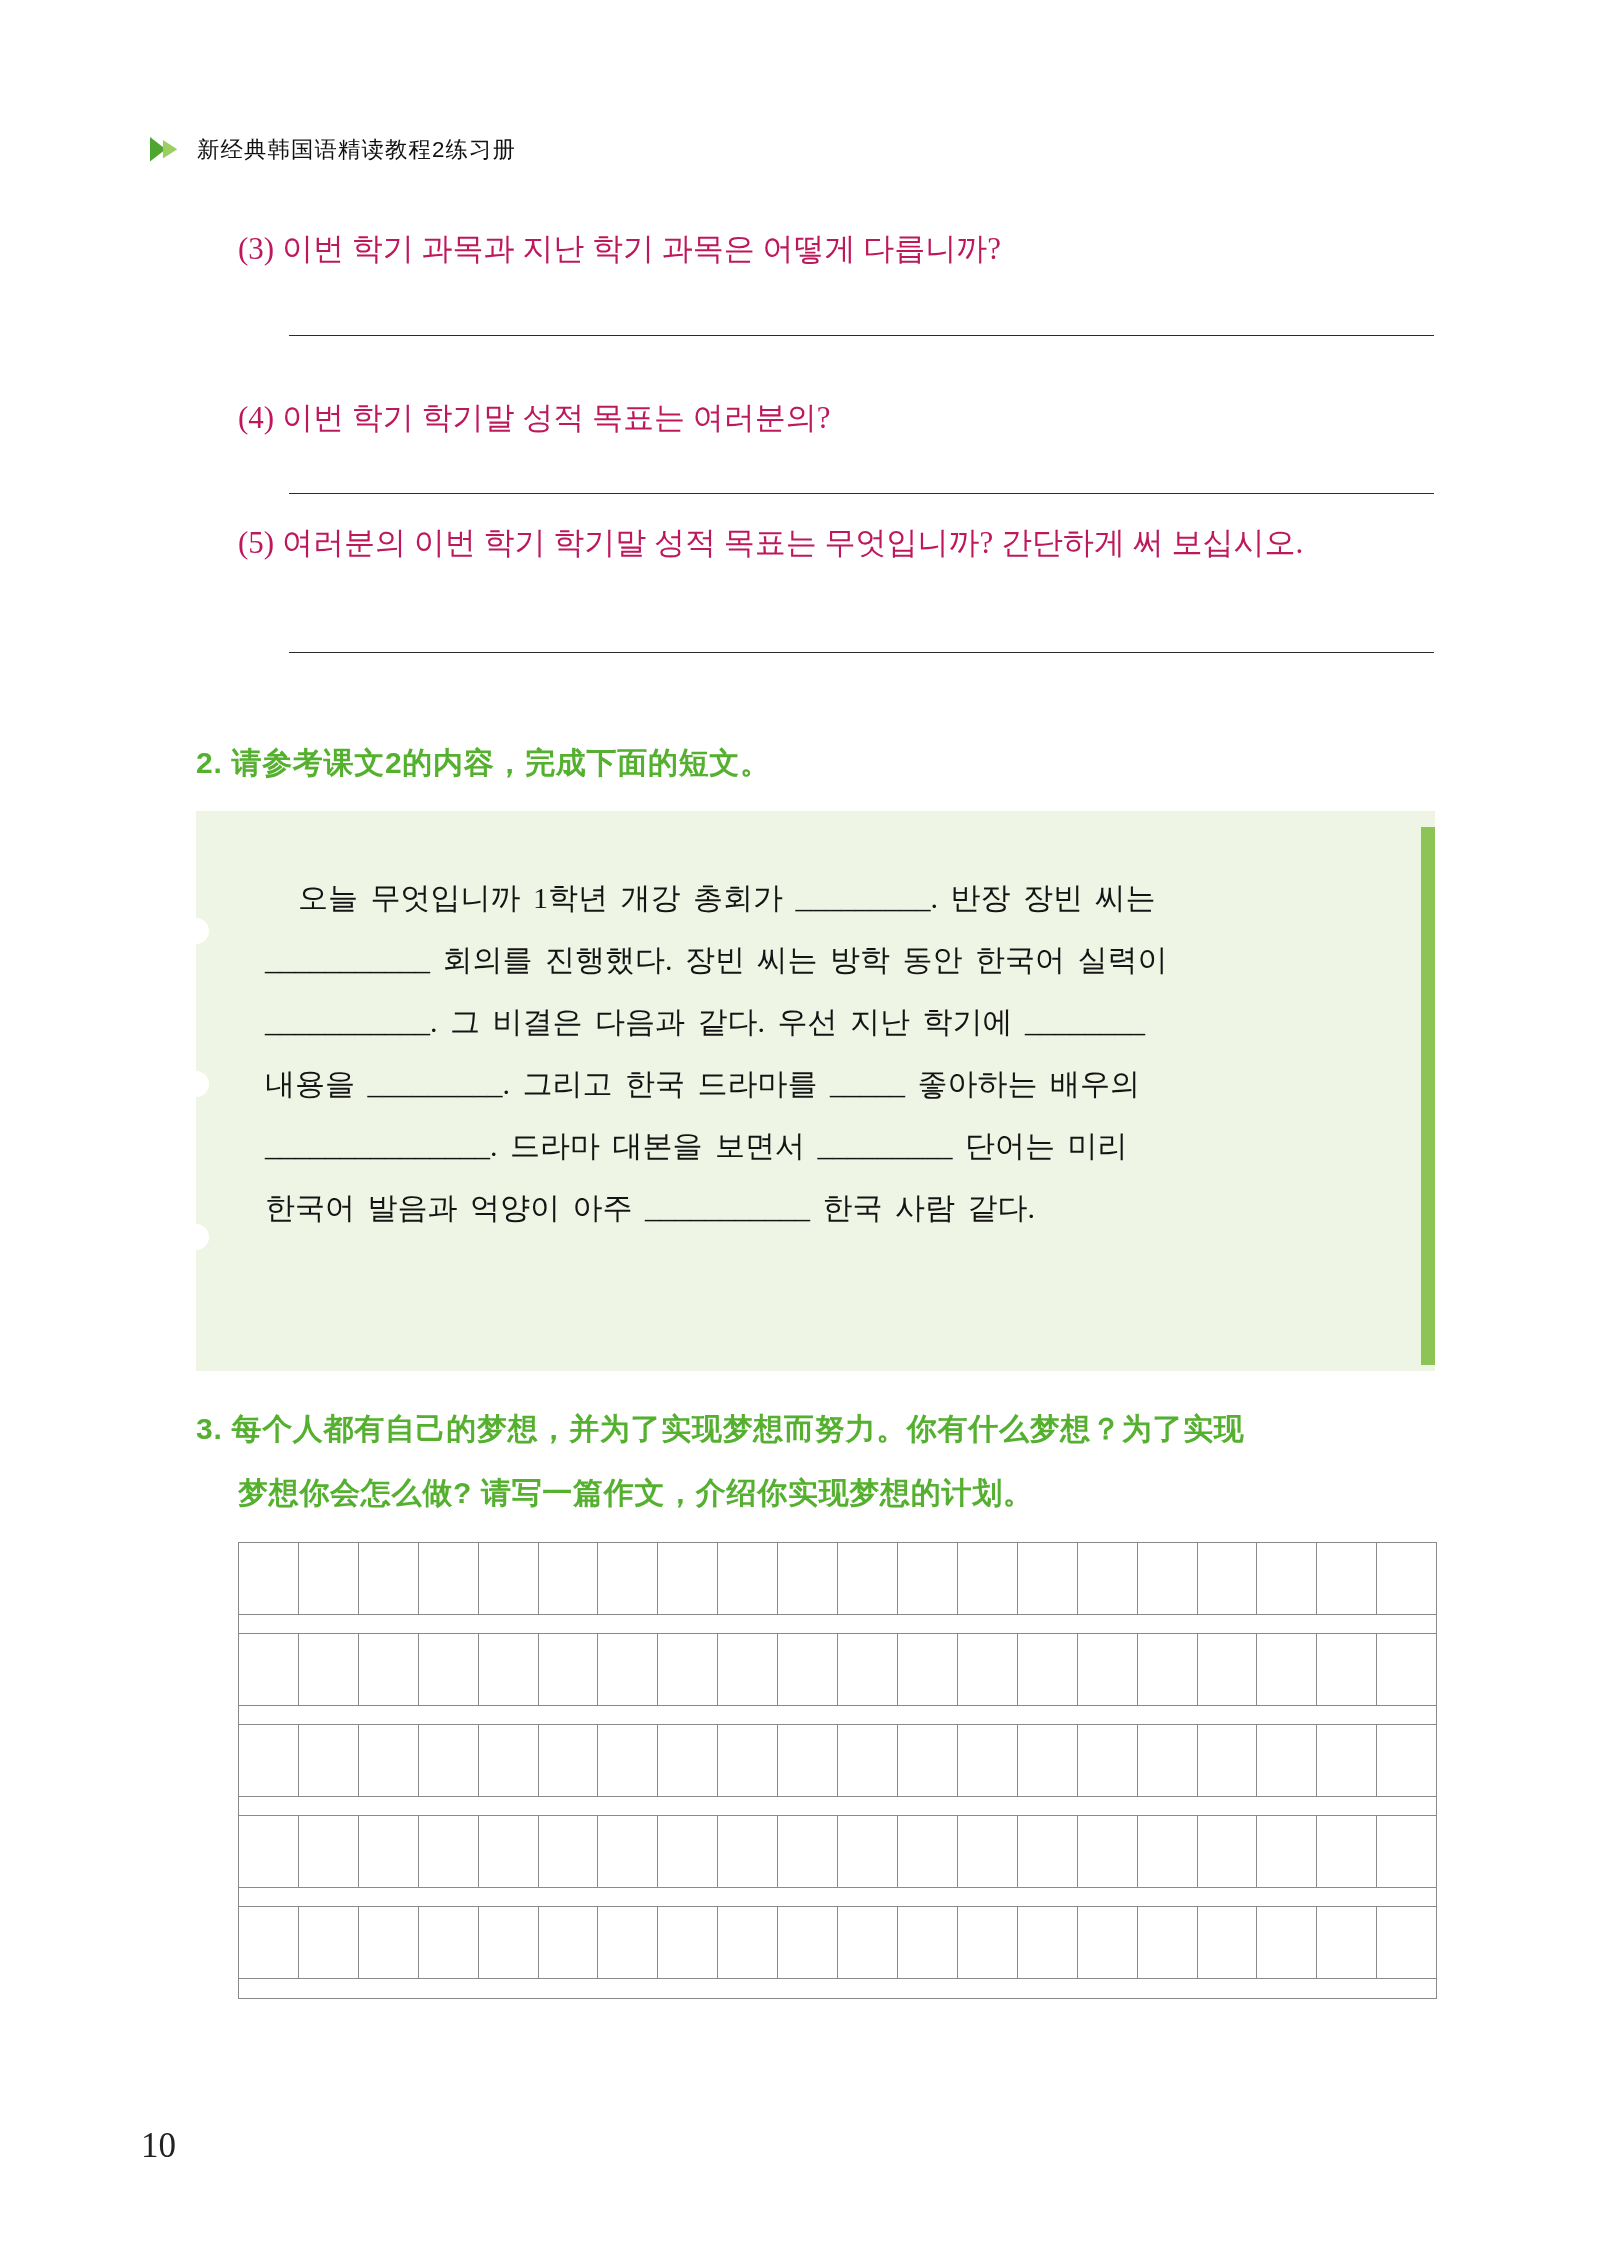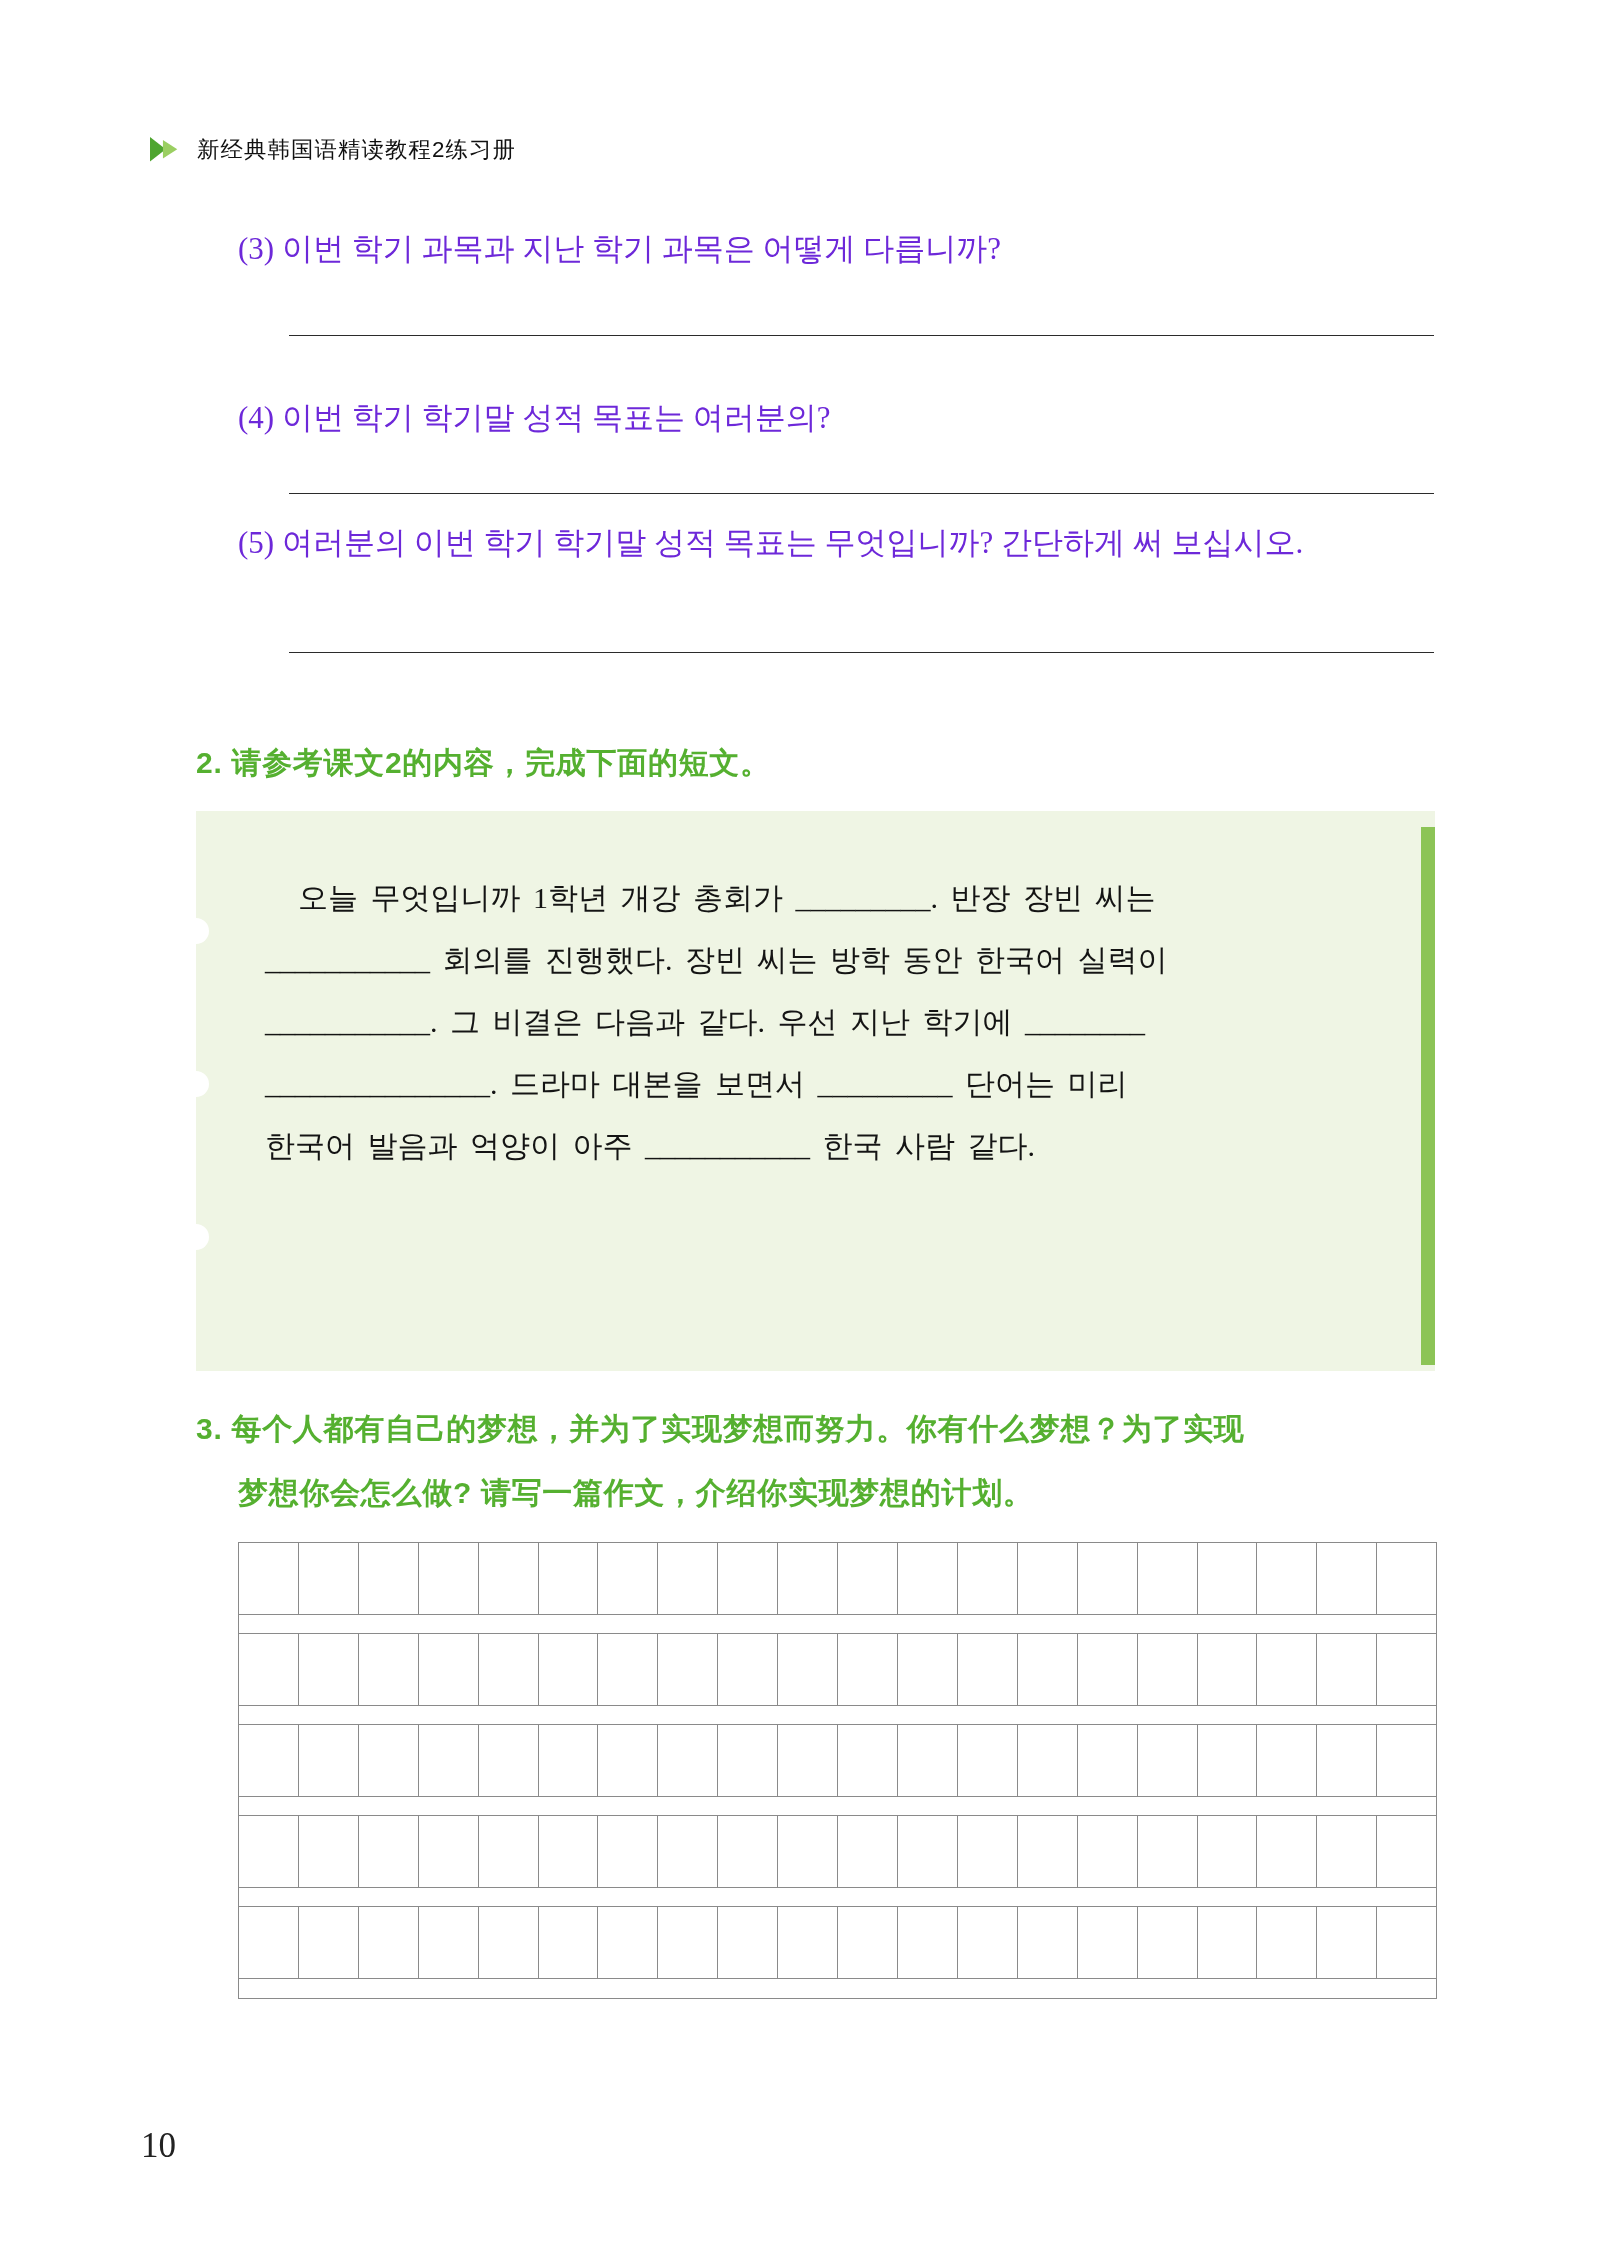--- a/index.html
+++ b/index.html
@@ -27,21 +27,21 @@
   .hdr-icon svg { display:block; }
   .hdr-text {
     font-family:"Liberation Sans","DejaVu Sans",sans-serif;
     font-size:22.4px; color:#111; letter-spacing:1.1px;
   }
 
   
   .question-text {
     position:absolute; left:238px;
     font-size:31px; line-height:1.3; white-space:nowrap;
-    color:#6d28d9;
+    color:#be185d;
   }
   .q3 { top:229px; }
   .q4 { top:398px; }
   .q5 { top:523px;text-align:center; }
   .answer-line {
     position:absolute; left:289px; width:1145px; height:0;
     border-bottom:1.4px solid #2b2b2b;
   }
   .al3 { top:335px; }
   .al4 { top:493px; }
@@ -131,20 +131,21 @@
 
 <div class="passage-box">
   <div class="notch n1"></div>
   <div class="notch n2"></div>
   <div class="notch n3"></div>
   <div class="passage-bar"></div>
   <div class="passage-text">
     <div class="passage-line first">오늘 무엇입니까 1학년 개강 총회가 _________. 반장 장빈 씨는</div>
     <div class="passage-line">___________ 회의를 진행했다. 장빈 씨는 방학 동안 한국어 실력이</div>
     <div class="passage-line">___________. 그 비결은 다음과 같다. 우선 지난 학기에 ________</div>
+    <div class="passage-line">내용을 _________. 그리고 한국 드라마를 _____ 좋아하는 배우의</div>
     <div class="passage-line">_______________. 드라마 대본을 보면서 _________ 단어는 미리</div>
     <div class="passage-line">한국어 발음과 억양이 아주 ___________ 한국 사람 같다.</div>
   </div>
 </div>
 
 <div class="green-heading s3h1">3. 每个人都有自己的梦想，并为了实现梦想而努力。你有什么梦想？为了实现</div>
 <div class="green-heading s3h2">梦想你会怎么做? 请写一篇作文，介绍你实现梦想的计划。</div>
 
 <div class="writing-grid">
     <div class="grid-row">

